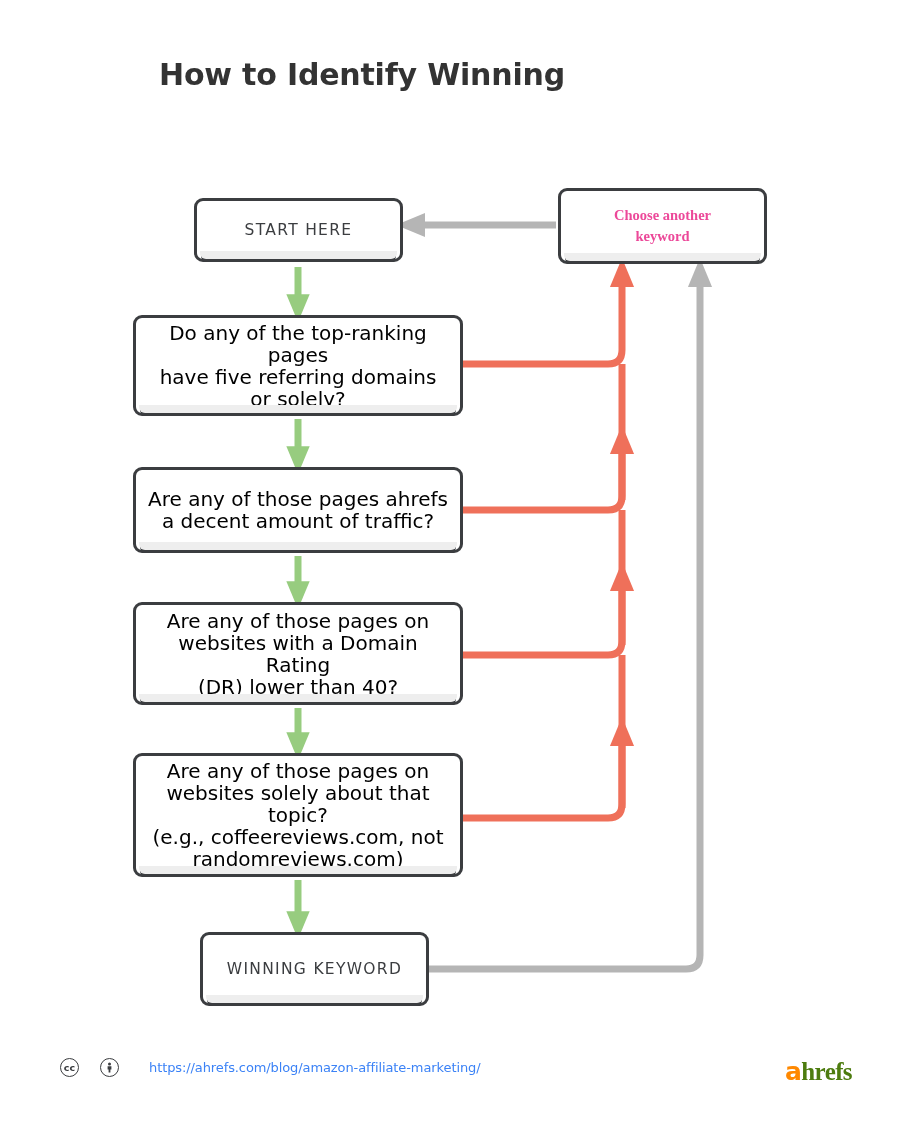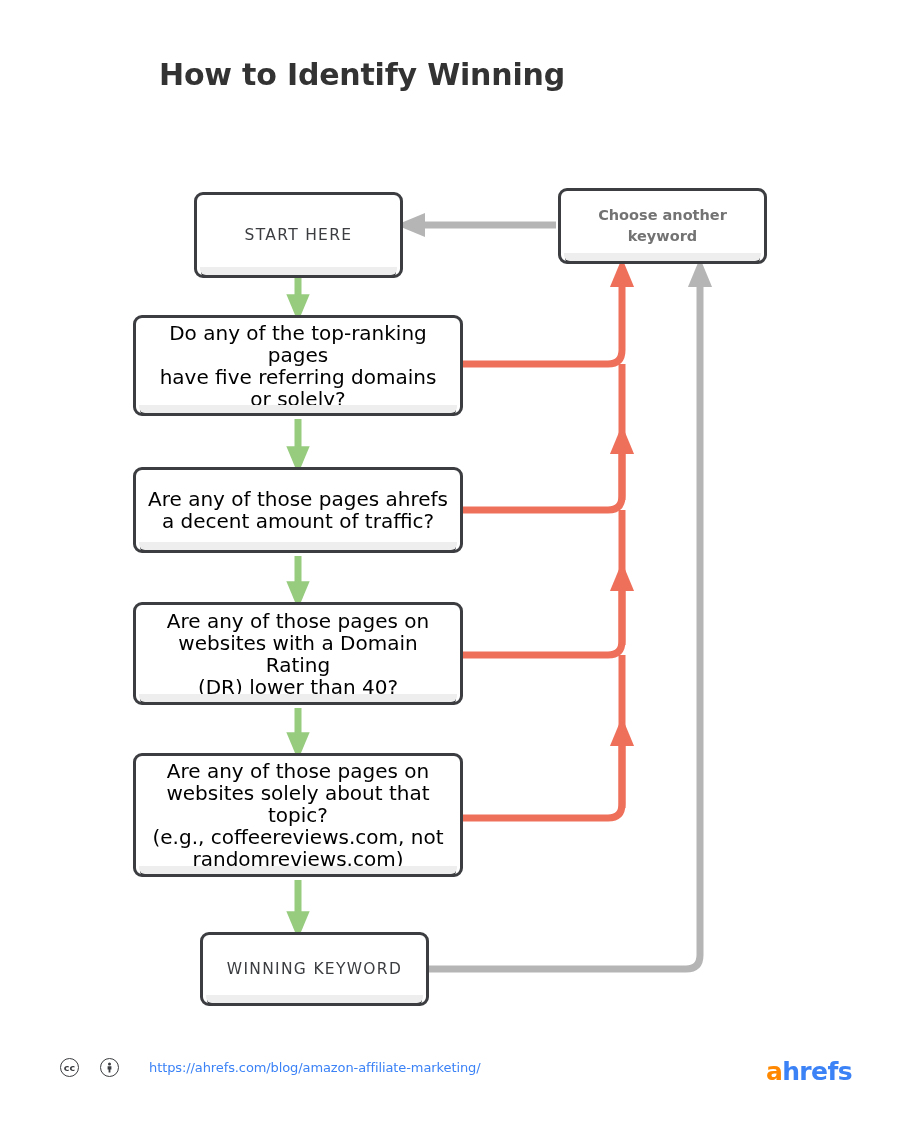--- a/index.html
+++ b/index.html
@@ -85,25 +85,26 @@
   .question {
     font-size: 20px;
     font-weight: normal;
     line-height: 22px;
     color: #000000;
   }
   .callout {
     font-size: 14.5px;
     font-weight: bold;
     line-height: 21px;
-    color: #737373;
-  }
-
-  
-  #node-start       { left: 194px; top: 192px; width: 209px; height: 86px; }
+    color: #ec4899;
+    font-family: Liberation Serif, serif;
+  }
+
+  
+  #node-start       { left: 194px; top: 198px; width: 209px; height: 64px; }
   #node-choose      { left: 558px; top: 188px; width: 209px; height: 76px; }
   #node-q1          { left: 133px; top: 315px; width: 330px; height: 101px; }
   #node-q2          { left: 133px; top: 467px; width: 330px; height: 86px; }
   #node-q3          { left: 133px; top: 602px; width: 330px; height: 103px; }
   #node-q4          { left: 133px; top: 753px; width: 330px; height: 124px; }
   #node-winning     { left: 200px; top: 932px; width: 229px; height: 74px; }
 
   
   #footer {
     position: absolute;
@@ -144,21 +145,21 @@
   #logo {
     position: absolute;
     right: 48px;
     top: 9px;
     font-size: 25px;
     font-weight: bold;
     letter-spacing: -0.6px;
     font-family: "DejaVu Sans", "Liberation Sans", sans-serif;
   }
   #logo .logo-a { color: #ff8800; }
-  #logo .logo-rest { color: #3b82f6; }
+  #logo .logo-rest { color: #4d7c0f; font-family: Liberation Serif, serif; }
 </style>
 </head>
 <body>
 
 <div id="page">
 
   <div id="title">
     <span class="line">How to Identify Winning</span>
   </div>
 

